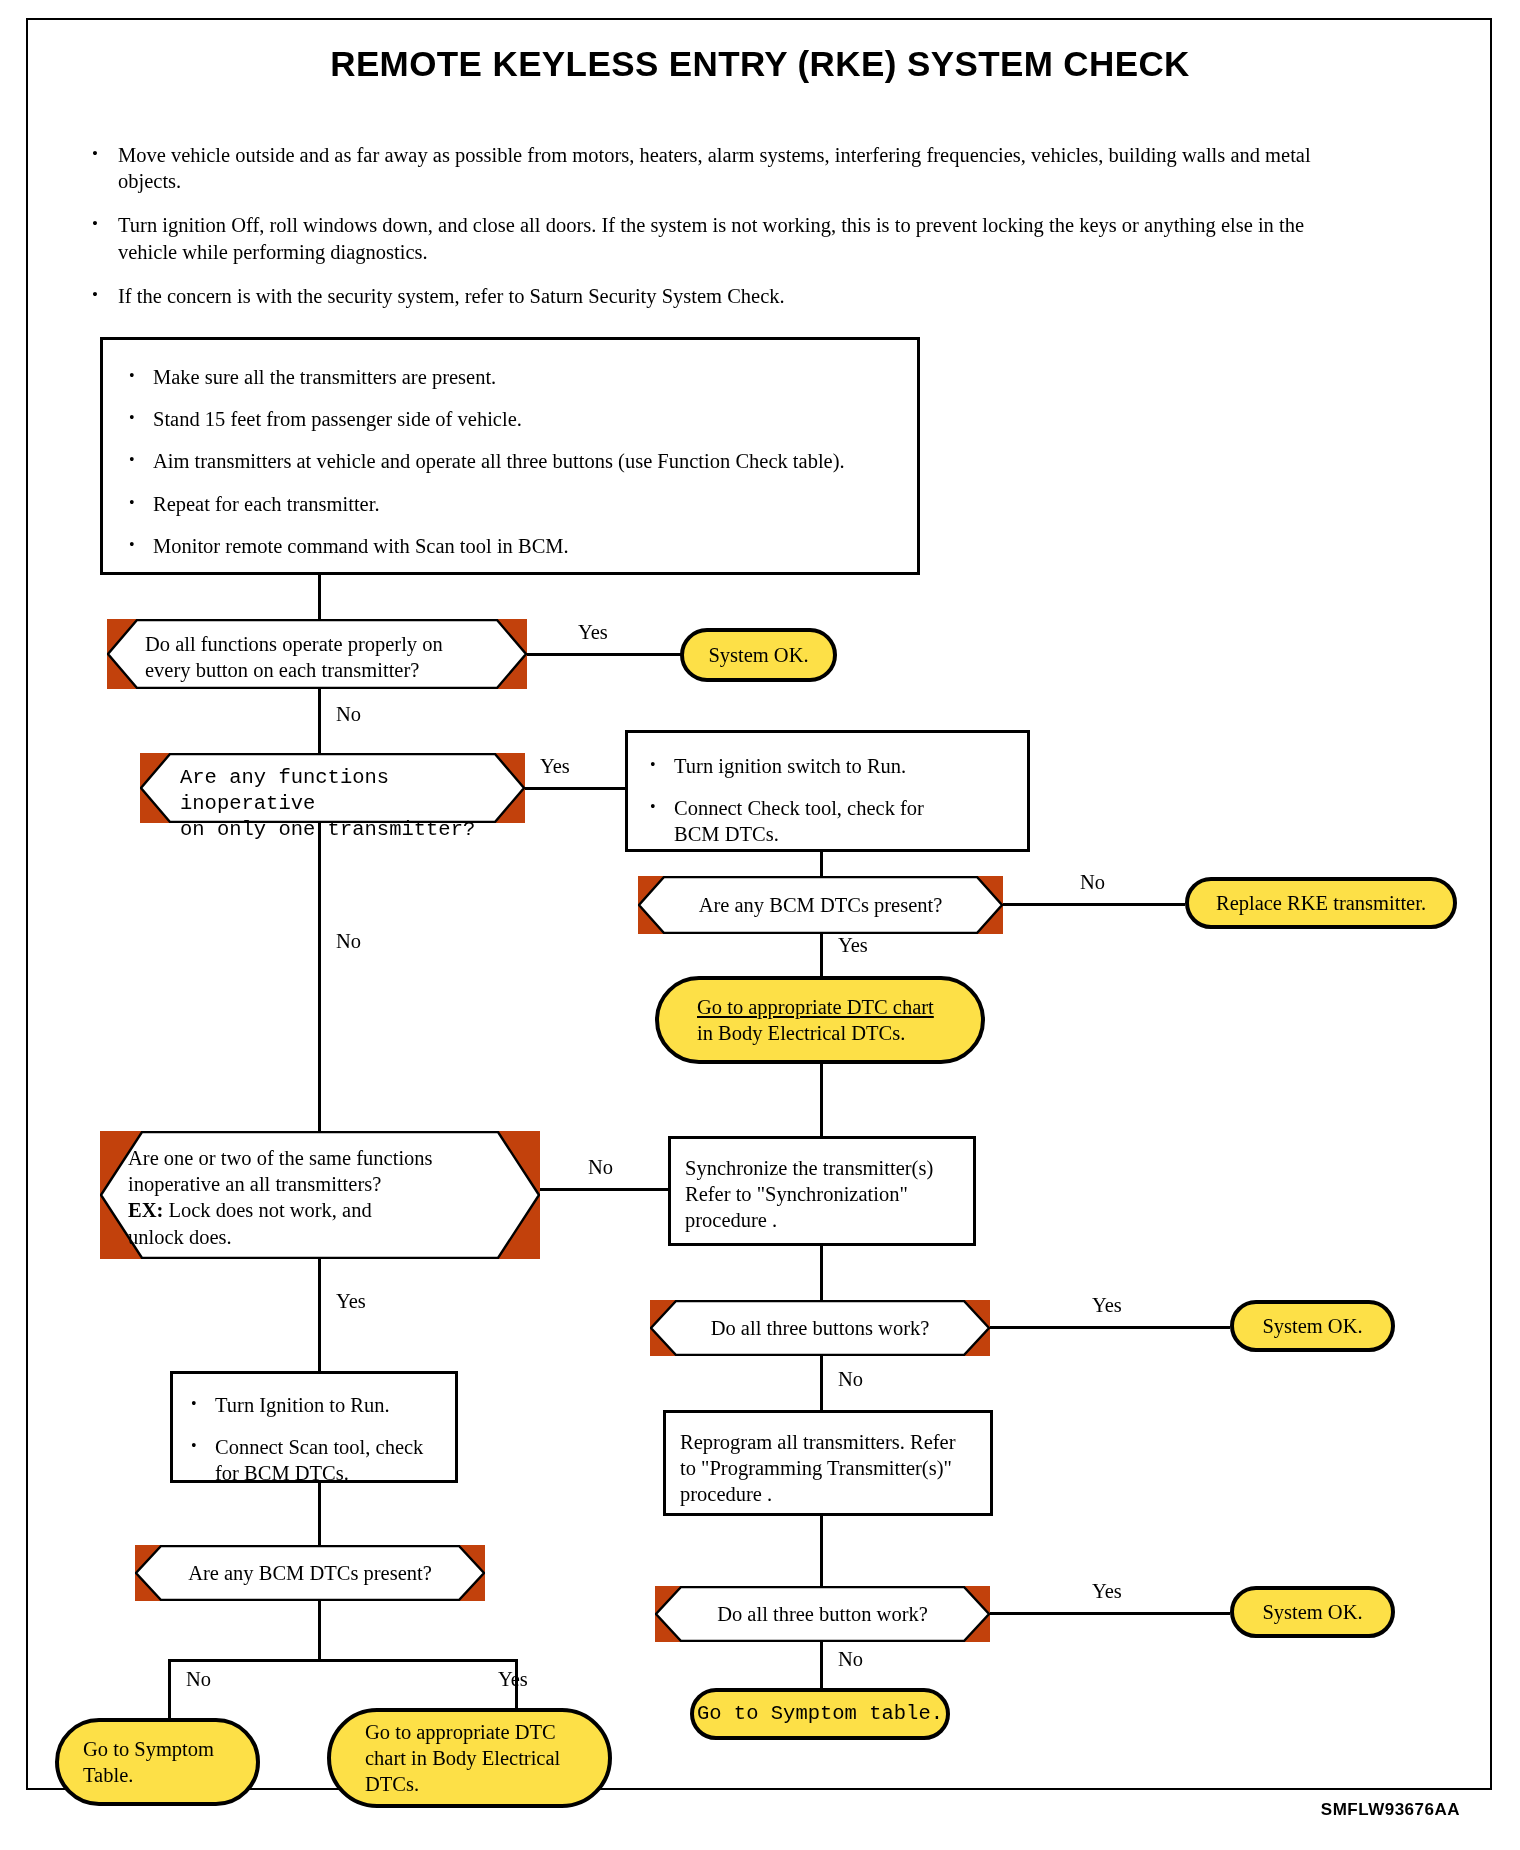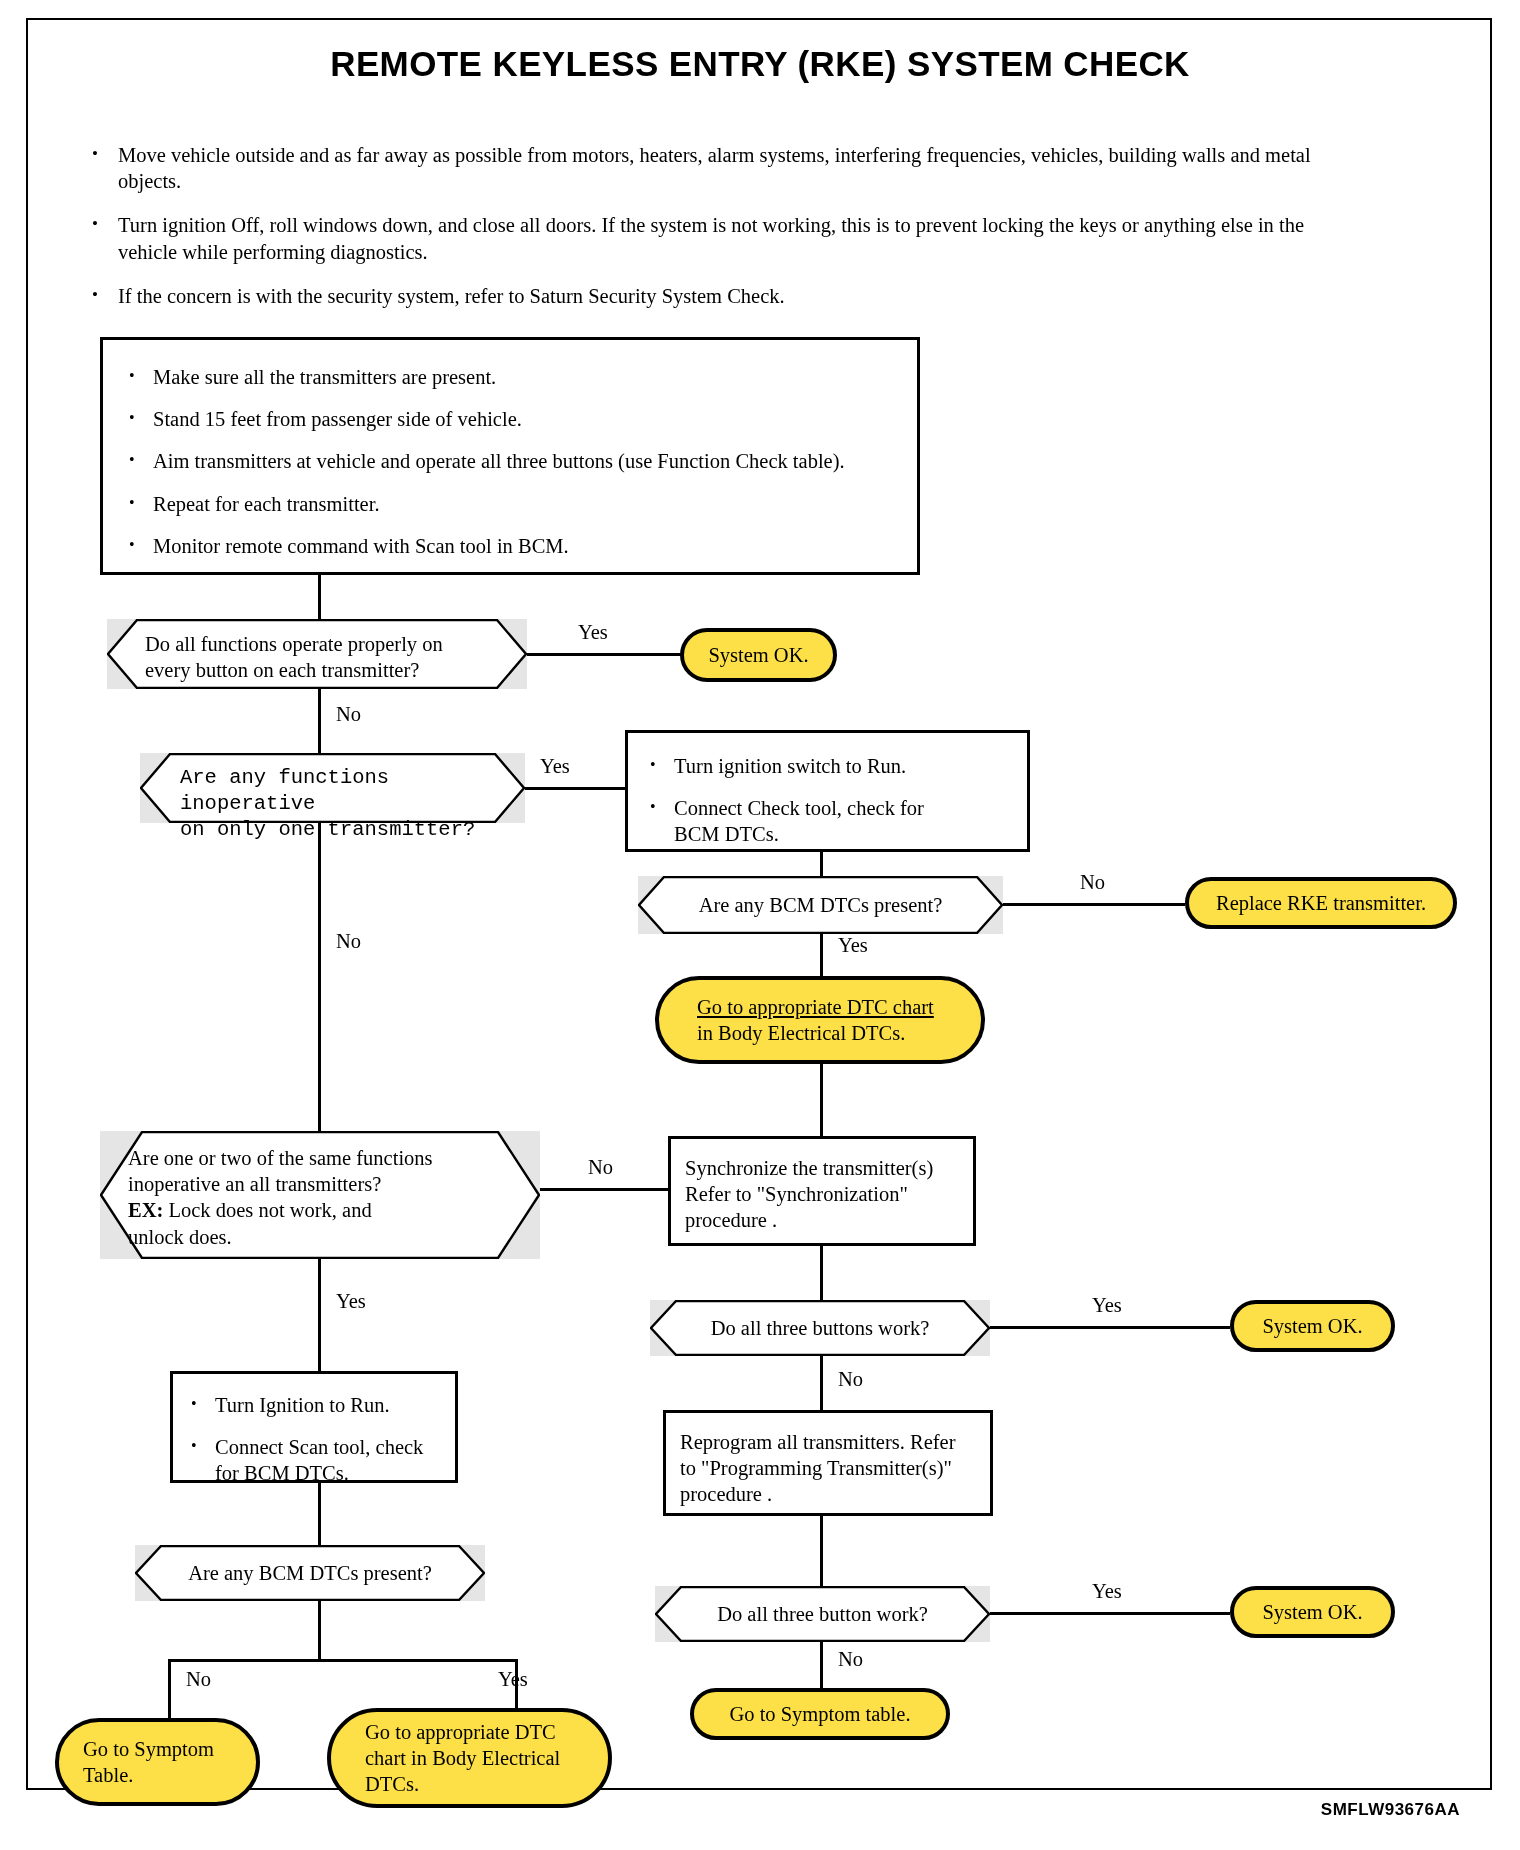--- a/index.html
+++ b/index.html
@@ -9,21 +9,21 @@
   .title{position:absolute;left:0;top:44px;width:1520px;text-align:center;
          font-family:"Liberation Sans",sans-serif;font-weight:bold;font-size:35px;letter-spacing:.4px;}
   .intro{position:absolute;left:92px;top:106px;width:1200px;font-size:20.5px;}
   .bullets{position:absolute;left:92px;top:142px;width:1230px;}
   .bl{display:flex;margin-bottom:18px;font-size:20.5px;line-height:1.3;}
   .bl .dot{width:26px;flex:0 0 26px;font-size:17px;line-height:1.45;}
   .bl .txt{flex:1;}
   
   .node{position:absolute;box-sizing:border-box;}
   .rect{border:3px solid #000;background:#fff;}
-  .hexa{background:#e5e5e5;}
+  .hexa{background:#c2410c;}
   .hexa .hx-svg{position:absolute;left:0;top:0;width:100%;height:100%;}
   .hexa .hx-txt{position:relative;z-index:2;}
   .oval{border:4px solid #000;border-radius:999px;background:#fde047;display:flex;align-items:center;justify-content:center;text-align:center;}
   .txt{font-size:20.5px;line-height:1.28;}
   .ibul{display:flex;margin-bottom:16px;}
   .ibul .d{width:24px;flex:0 0 24px;font-size:16px;line-height:1.5;}
   .lbl{position:absolute;font-size:20.5px;}
   .ln{position:absolute;background:#000;}
   .footer{position:absolute;right:60px;top:1800px;font-family:"Liberation Sans",sans-serif;
           font-weight:bold;font-size:17px;letter-spacing:.5px;}
@@ -243,19 +243,19 @@
   </div>
   <div class="ln" style="left:990px;top:1612px;width:240px;height:3px;"></div>
   <div class="lbl" style="left:1092px;top:1580px;">Yes</div>
   <div class="node oval" style="left:1230px;top:1586px;width:165px;height:52px;">
     <span class="txt">System OK.</span>
   </div>
 
   <div class="ln" style="left:820px;top:1642px;width:3px;height:48px;"></div>
   <div class="lbl" style="left:838px;top:1648px;">No</div>
 
-  <div class="node oval" style="left:690px;top:1688px;width:260px;height:52px;">
+  <div class="node oval" style="left:690px;top:1688px;width:260px;height:52px;font-family:Liberation Mono, monospace;">
     <span class="txt">Go to Symptom table.</span>
   </div>
 
   <div class="footer">SMFLW93676AA</div>
 
 </div>
 
 </body></html>

